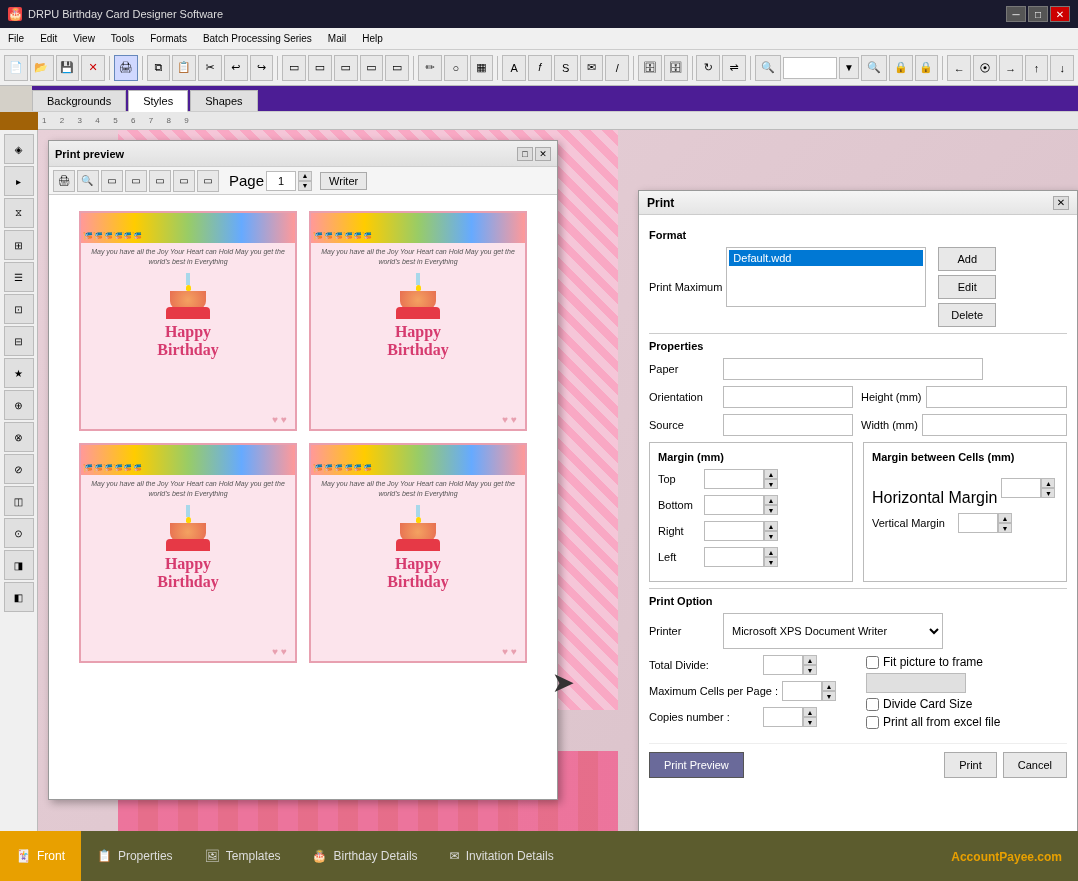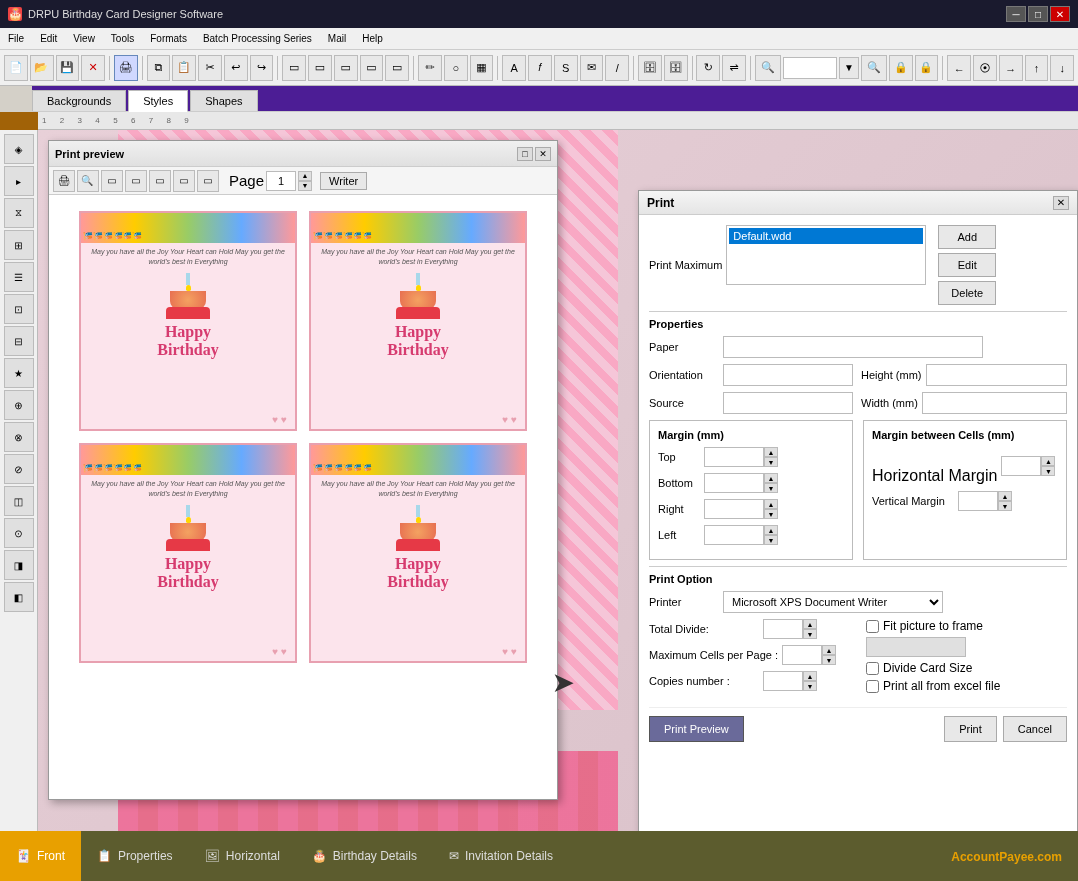--- a/index.html
+++ b/index.html
@@ -77,21 +77,21 @@
     .profile-item { padding: 2px 4px; font-size: 11px; background: #0078d4; color: white; }
     .spinbox { display: flex; align-items: center; }
     .spinbox input { width: 60px; height: 20px; border: 1px solid #bbb; padding: 0 2px; font-size: 11px; }
     .spinbox-arrows { display: flex; flex-direction: column; }
     .spinbox-arrow { width: 14px; height: 10px; background: #e0e0e0; border: 1px solid #bbb; display: flex; align-items: center; justify-content: center; cursor: pointer; font-size: 7px; line-height: 1; }
     .checkbox-row { display: flex; align-items: flex-end; gap: 4px; font-size: 11px; margin-bottom: 4px; }
     .print-preview-btn { background: #6a6a9a; color: white; border: 1px solid #555; height: 26px; padding: 0 14px; cursor: pointer; font-size: 11px; }
     .print-btn { background: #e8e8e8; border: 1px solid #aaa; height: 26px; padding: 0 14px; cursor: pointer; font-size: 11px; }
     .cancel-btn { background: #e8e8e8; border: 1px solid #aaa; height: 26px; padding: 0 14px; cursor: pointer; font-size: 11px; }
     .dialog-footer { display: flex; justify-content: space-between; align-items: center; margin-top: 10px; padding-top: 8px; border-top: 1px solid #eee; }
-    .select-input { height: 22px; border: 1px solid #bbb; padding: 0 4px; font-size: 11px; background: white; }
+    .select-input { height: 36px; border: 1px solid #bbb; padding: 0 4px; font-size: 11px; background: white; }
 
     
     .bottombar { position: absolute; bottom: 0; left: 0; width: 1078px; height: 50px; background: #5c5c2e; display: flex; align-items: center; }
     .bottom-tab { display: flex; align-items: center; gap: 6px; padding: 0 16px; height: 100%; cursor: pointer; color: #ddd; font-size: 12px; }
     .bottom-tab.active { background: #e8a000; color: white; }
     .brand { margin-left: auto; padding-right: 16px; color: white; font-size: 14px; font-weight: bold; }
     .brand span { color: #e8a000; }
 
     .separator-h { height: 1px; background: #ccc; margin: 6px 0; }
     .right-btns { display: flex; flex-direction: column; gap: 4px; margin-left: 6px; }
@@ -327,20 +327,21 @@
       <div style="position:absolute;bottom:100px;right:-18px;font-size:28px;color:#333;z-index:30;">➤</div>
     </div>
 
     <div class="print-dialog">
       <div class="dialog-titlebar">
         <span class="dialog-title">Print</span>
         <div class="dialog-close">✕</div>
       </div>
       <div class="dialog-body">
 
+        <div class="section-label">Format</div>
         <div class="form-row">
           <span class="form-label">Print Maximum</span>
           <div style="display:flex;flex-direction:column;gap:2px;">
             <div style="display:flex;gap:6px;align-items:flex-start;">
               <div class="profile-box">
                 <div class="profile-item">Default.wdd</div>
               </div>
               <div class="right-btns">
                 <button class="dialog-btn">Add</button>
                 <button class="dialog-btn">Edit</button>
@@ -520,21 +521,21 @@
   <div class="bottom-tab active">
     <span>🃏</span>
     <span>Front</span>
   </div>
   <div class="bottom-tab">
     <span>📋</span>
     <span>Properties</span>
   </div>
   <div class="bottom-tab">
     <span>🖼</span>
-    <span>Horizontal</span>
+    <span>Templates</span>
   </div>
   <div class="bottom-tab">
     <span>🎂</span>
     <span>Birthday Details</span>
   </div>
   <div class="bottom-tab">
     <span>✉</span>
     <span>Invitation Details</span>
   </div>
   <div class="brand">

